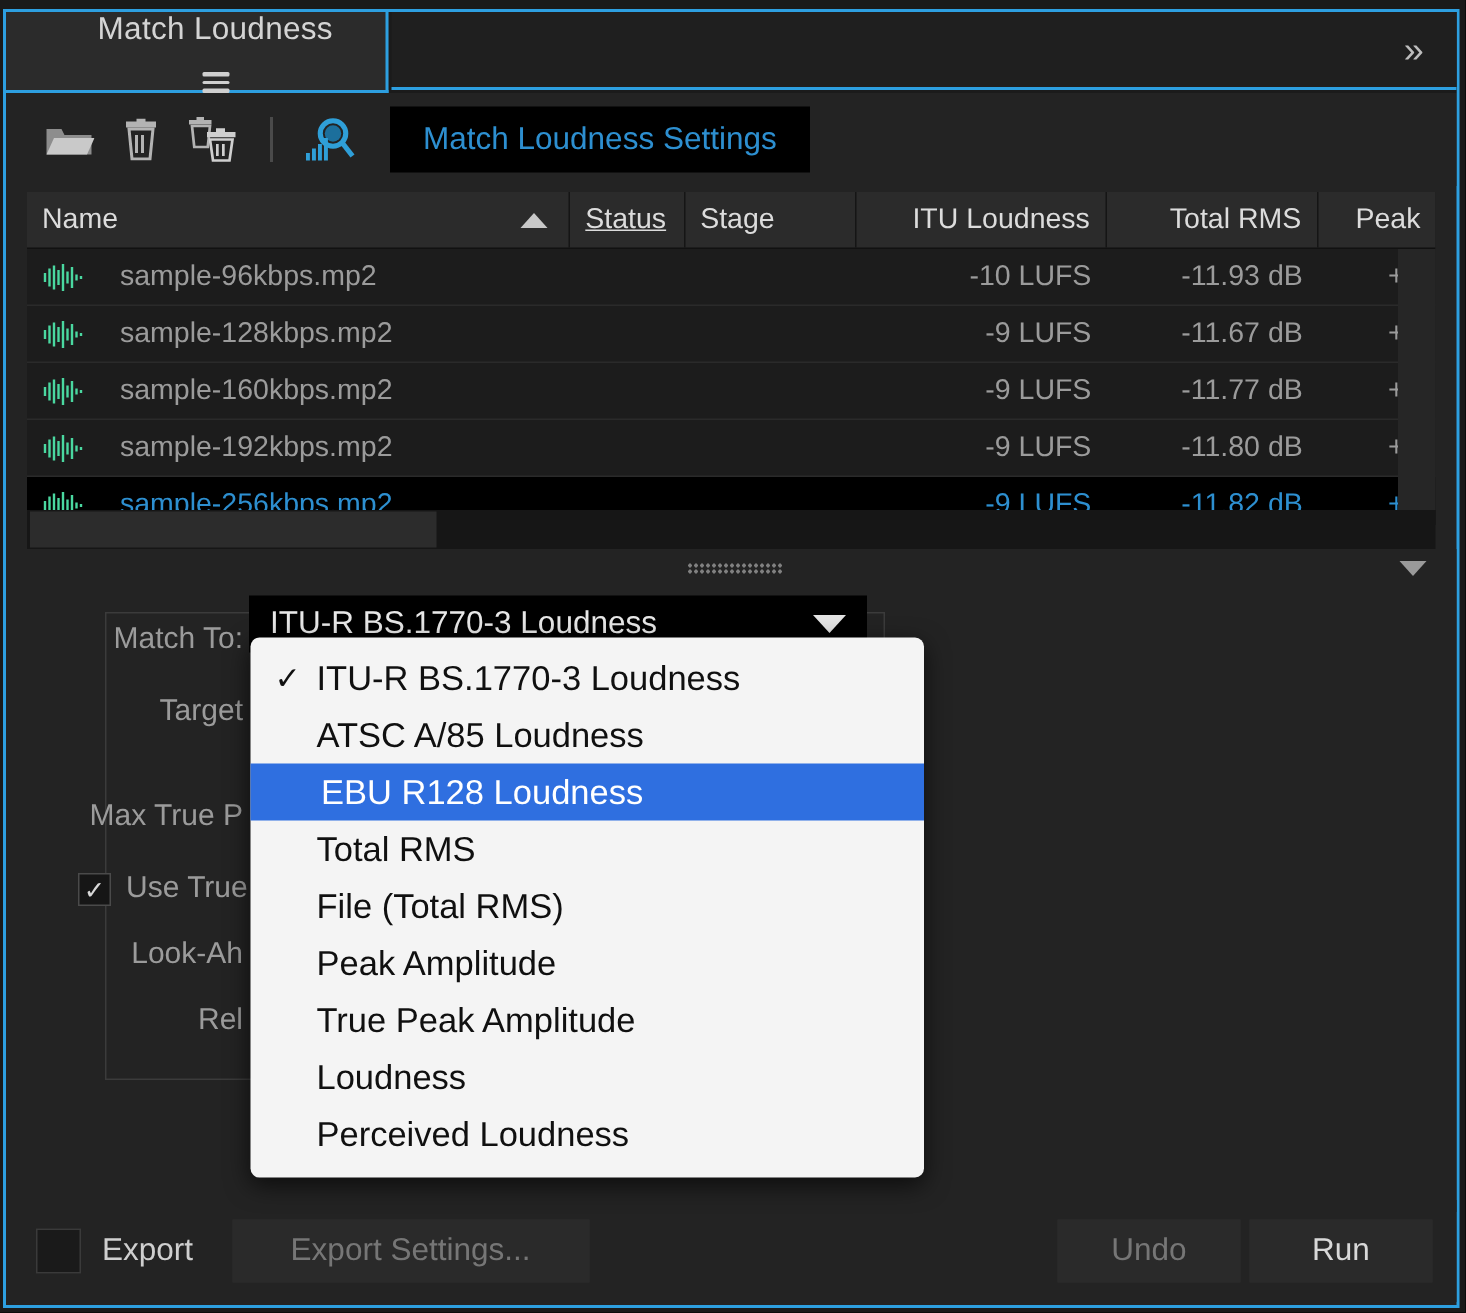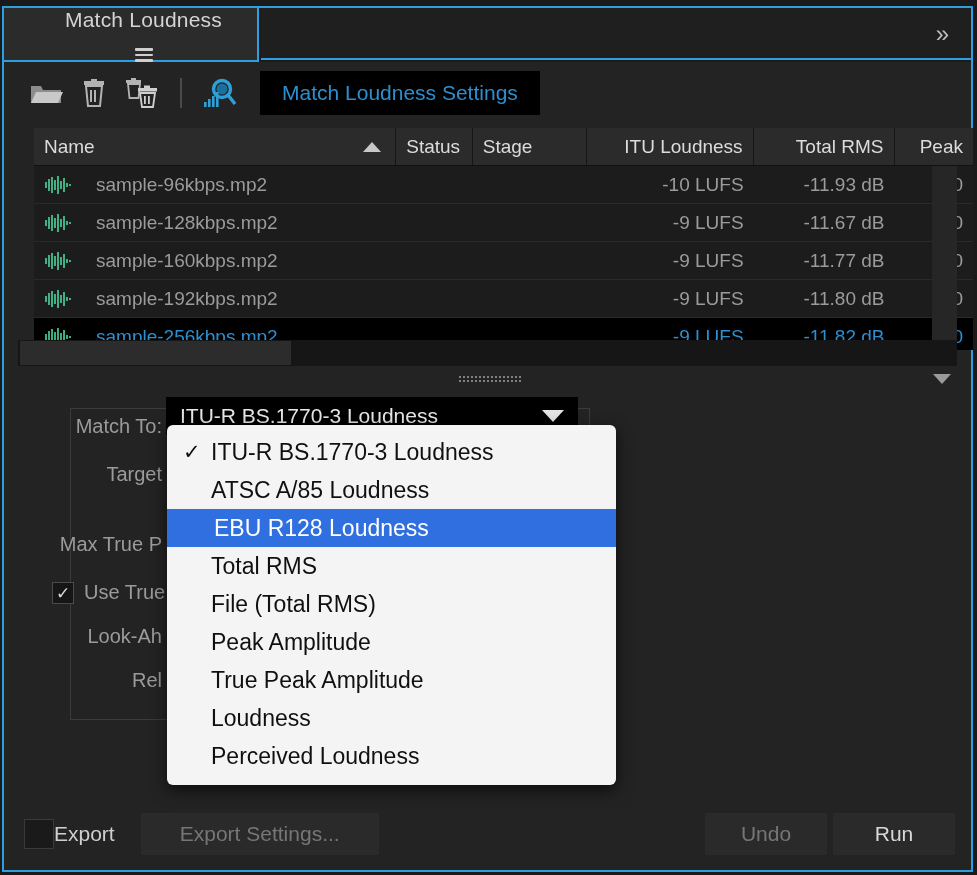--- a/index.html
+++ b/index.html
@@ -111,21 +111,21 @@
     font-size: 21px;
     display: flex; align-items: center;
     padding: 0 22px;
     cursor: pointer;
     white-space: nowrap;
   }
 
   
   .table-wrap {
     position: absolute;
-    left: 30px; top: 120px;
+    left: 14px; top: 120px;
     width: 939px; height: 222px;
     background: #1e1e1e;
     overflow: hidden;
   }
   .thead {
     display: flex;
     height: 38px;
     background: #2b2b2b;
     border-bottom: 1px solid #111;
   }
@@ -134,21 +134,21 @@
     font-size: 19px;
     display: flex; align-items: center;
     padding: 0 10px;
     border-right: 1px solid #151515;
     position: relative;
     cursor: pointer;
     white-space: nowrap;
     overflow: hidden;
   }
   .th.c-name   { width: 371px; }
-  .th.c-status { width: 78px; }
+  .th.c-status { width: 78px; text-decoration: underline; }
   .th.c-stage  { width: 117px; }
   .th.c-itu    { width: 170px; justify-content: flex-end; }
   .th.c-rms    { width: 144px; justify-content: flex-end; }
   .th.c-peak   { width: 80px;  justify-content: flex-end; border-right: none; }
   .sort-arrow {
     position: absolute; right: 14px; top: 50%;
     transform: translateY(-50%);
     width: 0; height: 0;
     border-left: 9px solid transparent;
     border-right: 9px solid transparent;
@@ -349,21 +349,21 @@
   .export-check {
     width: 30px; height: 30px;
     background: #1a1a1a;
     border: 1px solid #3a3a3a;
     cursor: pointer;
     flex: 0 0 auto;
   }
   .export-label {
     color: #cfcfcf;
     font-size: 21px;
-    margin-left: 0;
+    margin-left: 14px;
     white-space: nowrap;
   }
   .btn {
     height: 42px;
     background: #2a2a2a;
     color: #d8d8d8;
     font-size: 21px;
     display: flex; align-items: center; justify-content: center;
     padding: 0 24px;
     cursor: pointer;

